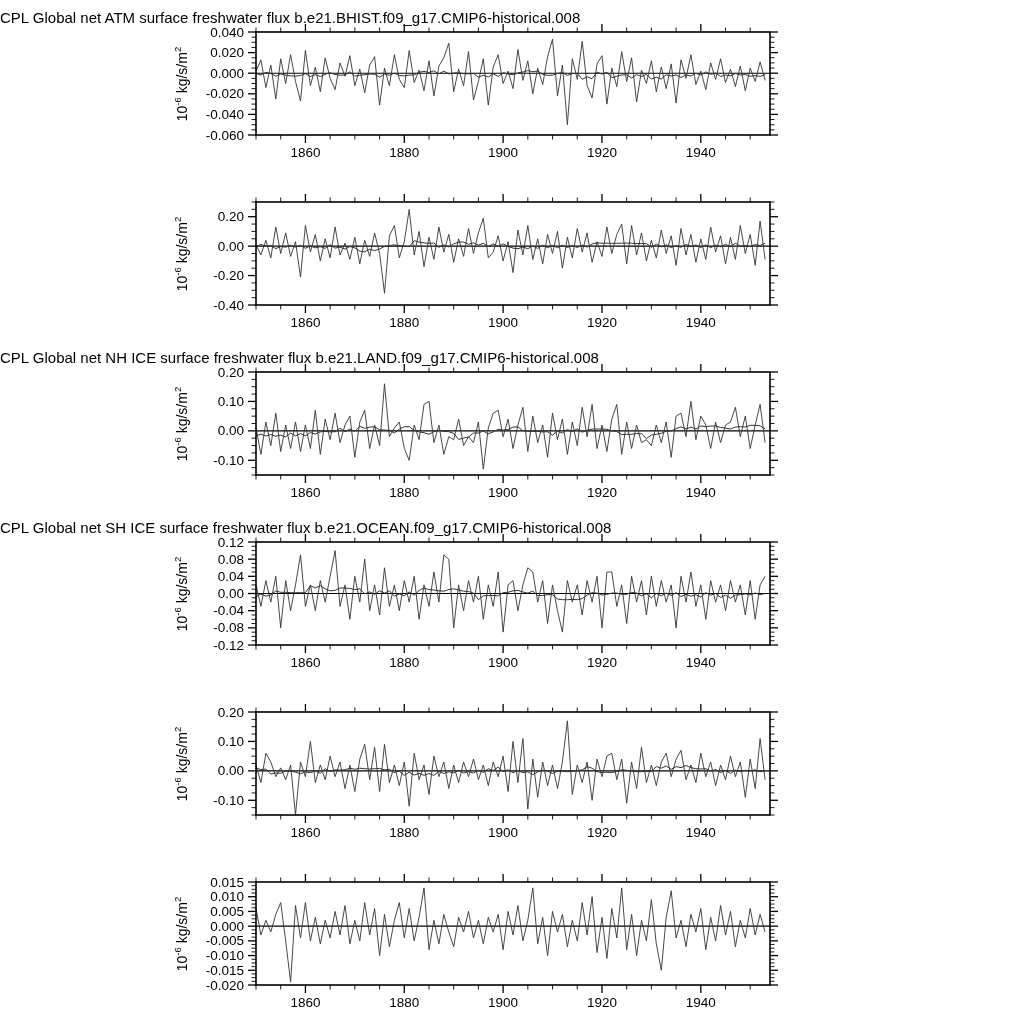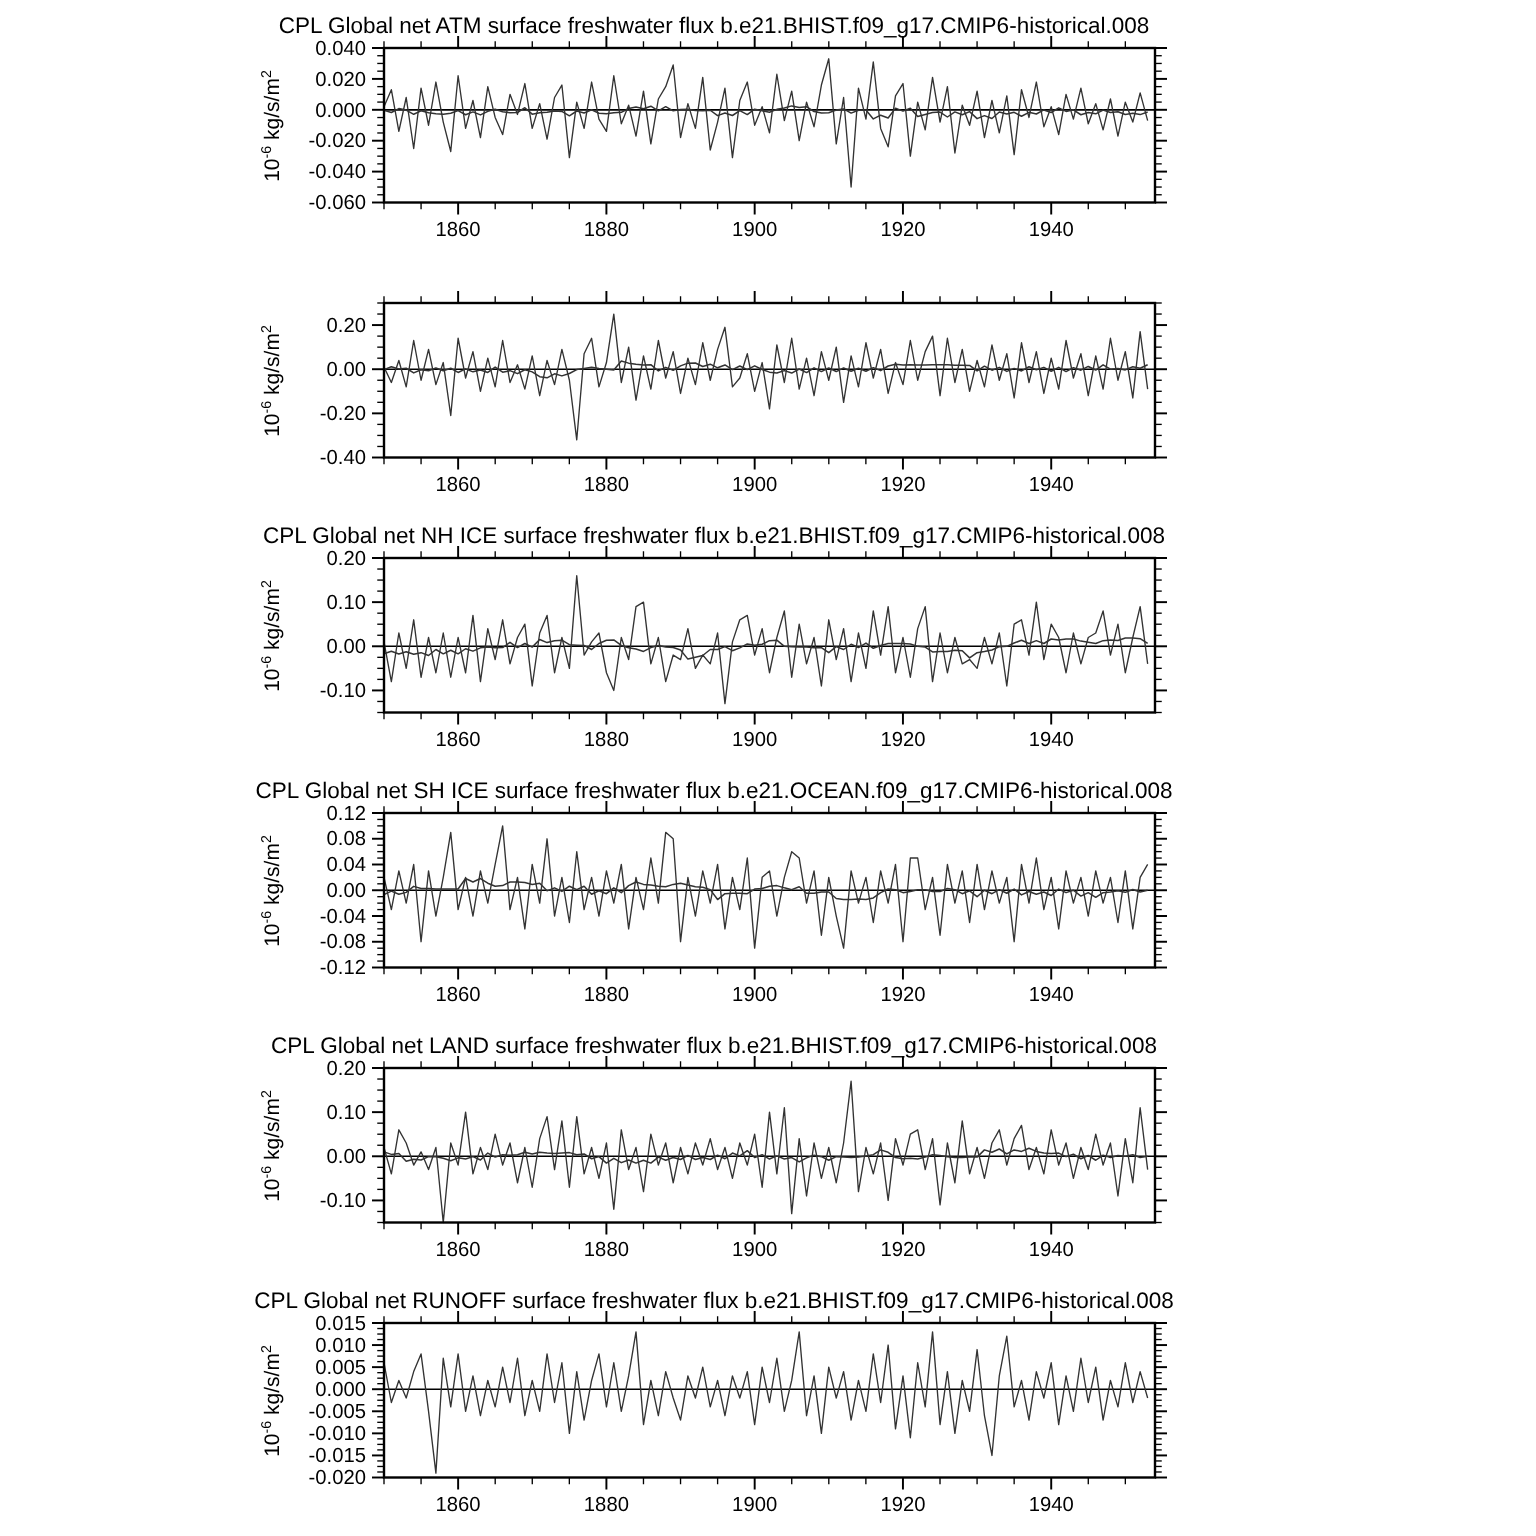--- a/index.html
+++ b/index.html
@@ -1,19 +1,19 @@
 <!DOCTYPE html>
 <html><head>
 <meta charset="utf-8">
 <style>
   html,body{margin:0;padding:0;background:#ffffff;}
   body{width:1024px;height:1024px;position:relative;overflow:hidden;
        font-family:"Liberation Sans",sans-serif;color:#000;}
   .panel{position:absolute;left:0;width:1024px;height:170px;}
-  .panel-title{position:absolute;top:9px;left:0;width:952px;text-align:center;
+  .panel-title{position:absolute;top:9px;left:0;width:952px;
                font-size:15px;letter-spacing:0;white-space:nowrap;}
   .y-unit{position:absolute;top:84px;left:181px;
           transform:translate(-50%,-50%) rotate(-90deg);
           font-size:14px;white-space:nowrap;}
   .y-unit sup{font-size:9.5px;}
   svg.plot{position:absolute;top:0;left:0;display:block;}
   svg text{font-family:"Liberation Sans",sans-serif;fill:#000;}
   svg .tick-label{font-size:13.5px;}
 </style>
 </head>
@@ -297,21 +297,21 @@
       <line x1="770" y1="90.85714285714286" x2="778" y2="90.85714285714286" stroke="#000" stroke-width="1.3"></line>
       <text x="244" y="95.35714285714286" text-anchor="end" class="tick-label">0.00</text>
       <line x1="256" y1="120.2857142857143" x2="248" y2="120.2857142857143" stroke="#000" stroke-width="1.3"></line>
       <line x1="770" y1="120.2857142857143" x2="778" y2="120.2857142857143" stroke="#000" stroke-width="1.3"></line>
       <text x="244" y="124.7857142857143" text-anchor="end" class="tick-label">-0.10</text>
       <line x1="256" y1="90.85714285714286" x2="770" y2="90.85714285714286" stroke="#000" stroke-width="1.1"></line>
       <polyline points="256.0,87.9 260.9,114.4 265.9,82.0 270.8,105.6 275.8,73.2 280.7,111.5 285.7,85.0 290.6,108.5 295.5,82.0 300.5,111.5 305.4,85.0 310.4,108.5 315.3,70.3 320.3,114.4 325.2,79.1 330.1,99.7 335.1,73.2 340.0,102.6 345.0,85.0 349.9,76.1 354.8,117.3 359.8,82.0 364.7,70.3 369.7,108.5 374.6,85.0 379.6,105.6 384.5,43.8 389.4,96.7 394.4,87.9 399.3,82.0 404.3,108.5 409.2,120.3 414.2,85.0 419.1,99.7 424.0,64.4 429.0,61.4 433.9,102.6 438.9,85.0 443.8,114.4 448.8,96.7 453.7,99.7 458.6,79.1 463.6,105.6 468.5,96.7 473.5,102.6 478.4,82.0 483.3,129.1 488.3,87.9 493.2,73.2 498.2,70.3 503.1,96.7 508.1,79.1 513.0,108.5 517.9,85.0 522.9,67.3 527.8,111.5 532.8,76.1 537.7,102.6 542.7,85.0 547.6,117.3 552.5,73.2 557.5,99.7 562.4,79.1 567.4,114.4 572.3,82.0 577.3,105.6 582.2,67.3 587.1,96.7 592.1,64.4 597.0,108.5 602.0,85.0 606.9,111.5 611.8,79.1 616.8,64.4 621.7,114.4 626.7,82.0 631.6,108.5 636.6,85.0 641.5,102.6 646.4,99.7 651.4,105.6 656.3,85.0 661.3,102.6 666.2,82.0 671.2,117.3 676.1,76.1 681.0,73.2 686.0,96.7 690.9,61.4 695.9,99.7 700.8,76.1 705.8,85.0 710.7,108.5 715.6,82.0 720.6,102.6 725.5,85.0 730.5,82.0 735.4,67.3 740.3,96.7 745.3,76.1 750.2,108.5 755.2,85.0 760.1,64.4 765.1,102.6" fill="none" stroke="#333" stroke-width="0.9" stroke-linejoin="round"></polyline>
       <polyline points="256.0,95.8 260.9,94.2 265.9,96.0 270.8,94.5 275.8,96.2 280.7,95.1 285.7,97.0 290.6,93.0 295.5,95.9 300.5,93.5 305.4,95.9 310.4,92.5 315.3,94.1 320.3,91.9 325.2,91.4 330.1,91.9 335.1,91.7 340.0,88.2 345.0,91.7 349.9,89.0 354.8,91.4 359.8,86.3 364.7,88.4 369.7,87.1 374.6,86.8 379.6,89.8 384.5,90.1 389.4,90.3 394.4,93.0 399.3,89.0 404.3,86.8 409.2,86.6 414.2,90.3 419.1,91.9 424.0,92.7 429.0,94.3 433.9,91.7 438.9,90.3 443.8,91.4 448.8,91.7 453.7,93.3 458.6,99.4 463.6,98.1 468.5,97.0 473.5,93.0 478.4,93.0 483.3,91.1 488.3,93.8 493.2,91.9 498.2,89.3 503.1,90.1 508.1,89.5 513.0,87.1 517.9,86.8 522.9,90.9 527.8,91.1 532.8,91.4 537.7,91.4 542.7,91.9 547.6,91.7 552.5,95.1 557.5,91.1 562.4,93.0 567.4,89.5 572.3,91.7 577.3,88.7 582.2,92.2 587.1,90.3 592.1,89.0 597.0,89.0 602.0,89.0 606.9,89.3 611.8,90.9 616.8,91.4 621.7,94.6 626.7,94.3 631.6,94.3 636.6,93.5 641.5,93.8 646.4,98.6 651.4,95.1 656.3,94.3 661.3,93.3 666.2,91.1 671.2,90.9 676.1,88.7 681.0,86.8 686.0,89.0 690.9,87.1 695.9,89.0 700.8,86.0 705.8,86.6 710.7,86.0 715.6,86.0 720.6,87.4 725.5,88.2 730.5,89.0 735.4,87.1 740.3,86.6 745.3,87.0 750.2,85.3 755.2,85.3 760.1,85.8 765.1,88.9" fill="none" stroke="#333" stroke-width="1" stroke-linejoin="round"></polyline>
       <rect x="256" y="32" width="514" height="103" fill="none" stroke="#000" stroke-width="1.6"></rect>
     </svg>
-  <div class="panel-title">CPL Global net NH ICE surface freshwater flux b.e21.BHIST.f09_g17.CMIP6-historical.008</div>
+  <div class="panel-title">CPL Global net NH ICE surface freshwater flux b.e21.LAND.f09_g17.CMIP6-historical.008</div>
   <div class="y-unit"><span>10</span><sup>-6</sup><span> kg/s/m</span><sup>2</sup></div>
 </section>
 
 <section class="panel" style="top:510px">
   <svg class="plot" width="1024" height="170" viewBox="0 0 1024 170">
       <line x1="256" y1="135" x2="256" y2="139.5" stroke="#000" stroke-width="0.9"></line>
       <line x1="256" y1="32" x2="256" y2="27.5" stroke="#000" stroke-width="0.9"></line>
       <line x1="280.71153846153845" y1="135" x2="280.71153846153845" y2="139.5" stroke="#000" stroke-width="0.9"></line>
       <line x1="280.71153846153845" y1="32" x2="280.71153846153845" y2="27.5" stroke="#000" stroke-width="0.9"></line>
       <line x1="330.13461538461536" y1="135" x2="330.13461538461536" y2="139.5" stroke="#000" stroke-width="0.9"></line>
@@ -504,21 +504,20 @@
       <line x1="770" y1="90.85714285714286" x2="778" y2="90.85714285714286" stroke="#000" stroke-width="1.3"></line>
       <text x="244" y="95.35714285714286" text-anchor="end" class="tick-label">0.00</text>
       <line x1="256" y1="120.2857142857143" x2="248" y2="120.2857142857143" stroke="#000" stroke-width="1.3"></line>
       <line x1="770" y1="120.2857142857143" x2="778" y2="120.2857142857143" stroke="#000" stroke-width="1.3"></line>
       <text x="244" y="124.7857142857143" text-anchor="end" class="tick-label">-0.10</text>
       <line x1="256" y1="90.85714285714286" x2="770" y2="90.85714285714286" stroke="#000" stroke-width="1.1"></line>
       <polyline points="256.0,85.0 260.9,102.6 265.9,73.2 270.8,82.0 275.8,96.7 280.7,87.9 285.7,99.7 290.6,85.0 295.5,135.0 300.5,82.0 305.4,96.7 310.4,61.4 315.3,102.6 320.3,85.0 325.2,99.7 330.1,76.1 335.1,96.7 340.0,82.0 345.0,108.5 349.9,85.0 354.8,111.5 359.8,79.1 364.7,64.4 369.7,99.7 374.6,67.3 379.6,111.5 384.5,64.4 389.4,102.6 394.4,85.0 399.3,105.6 404.3,82.0 409.2,126.2 414.2,73.2 419.1,99.7 424.0,85.0 429.0,114.4 433.9,76.1 438.9,96.7 443.8,82.0 448.8,108.5 453.7,85.0 458.6,102.6 463.6,82.0 468.5,96.7 473.5,79.1 478.4,99.7 483.3,85.0 488.3,105.6 493.2,82.0 498.2,96.7 503.1,76.1 508.1,111.5 513.0,61.4 517.9,102.6 522.9,58.5 527.8,129.1 532.8,79.1 537.7,117.3 542.7,82.0 547.6,105.6 552.5,85.0 557.5,108.5 562.4,82.0 567.4,40.8 572.3,114.4 577.3,85.0 582.2,102.6 587.1,82.0 592.1,120.3 597.0,79.1 602.0,96.7 606.9,76.1 611.8,73.2 616.8,99.7 621.7,79.1 626.7,123.2 631.6,82.0 636.6,108.5 641.5,67.3 646.4,102.6 651.4,85.0 656.3,105.6 661.3,82.0 666.2,73.2 671.2,96.7 676.1,79.1 681.0,70.3 686.0,99.7 690.9,85.0 695.9,102.6 700.8,73.2 705.8,96.7 710.7,82.0 715.6,105.6 720.6,85.0 725.5,99.7 730.5,76.1 735.4,96.7 740.3,82.0 745.3,117.3 750.2,79.1 755.2,108.5 760.1,58.5 765.1,99.7" fill="none" stroke="#333" stroke-width="0.9" stroke-linejoin="round"></polyline>
       <polyline points="256.0,87.9 260.9,89.6 265.9,89.0 270.8,94.1 275.8,92.9 280.7,93.3 285.7,91.1 290.6,91.1 295.5,92.2 300.5,93.8 305.4,91.9 310.4,92.7 315.3,91.1 320.3,93.3 325.2,88.7 330.1,91.4 335.1,89.8 340.0,90.1 345.0,89.8 349.9,88.2 354.8,89.3 359.8,88.2 364.7,88.7 369.7,89.0 374.6,88.7 379.6,88.4 384.5,89.8 389.4,89.3 394.4,92.5 399.3,91.1 404.3,95.4 409.2,92.2 414.2,95.1 419.1,93.3 424.0,95.4 429.0,93.5 433.9,95.4 438.9,91.4 443.8,93.5 448.8,91.7 453.7,93.0 458.6,90.3 463.6,93.0 468.5,91.7 473.5,93.0 478.4,90.1 483.3,92.5 488.3,88.7 493.2,90.6 498.2,87.1 503.1,91.7 508.1,89.8 513.0,92.7 517.9,90.6 522.9,92.7 527.8,91.7 532.8,94.6 537.7,91.9 542.7,90.1 547.6,91.1 552.5,93.5 557.5,91.1 562.4,91.4 567.4,91.7 572.3,91.4 577.3,90.6 582.2,89.8 587.1,86.6 592.1,88.2 597.0,91.7 602.0,92.5 606.9,92.2 611.8,92.7 616.8,91.4 621.7,89.8 626.7,90.3 631.6,91.1 636.6,91.7 641.5,91.7 646.4,91.4 651.4,91.4 656.3,86.6 661.3,88.2 666.2,86.0 671.2,89.3 676.1,86.6 681.0,87.6 686.0,85.5 690.9,87.6 695.9,88.7 700.8,89.0 705.8,88.7 710.7,91.1 715.6,89.5 720.6,92.5 725.5,90.3 730.5,93.5 735.4,90.1 740.3,91.7 745.3,90.3 750.2,90.9 755.2,89.8 760.1,91.7 765.1,90.9" fill="none" stroke="#333" stroke-width="1" stroke-linejoin="round"></polyline>
       <rect x="256" y="32" width="514" height="103" fill="none" stroke="#000" stroke-width="1.6"></rect>
     </svg>
-  <div class="panel-title">CPL Global net LAND surface freshwater flux b.e21.BHIST.f09_g17.CMIP6-historical.008</div>
   <div class="y-unit"><span>10</span><sup>-6</sup><span> kg/s/m</span><sup>2</sup></div>
 </section>
 
 <section class="panel" style="top:850px">
   <svg class="plot" width="1024" height="170" viewBox="0 0 1024 170">
       <line x1="256" y1="135" x2="256" y2="139.5" stroke="#000" stroke-width="0.9"></line>
       <line x1="256" y1="32" x2="256" y2="27.5" stroke="#000" stroke-width="0.9"></line>
       <line x1="280.71153846153845" y1="135" x2="280.71153846153845" y2="139.5" stroke="#000" stroke-width="0.9"></line>
       <line x1="280.71153846153845" y1="32" x2="280.71153846153845" y2="27.5" stroke="#000" stroke-width="0.9"></line>
       <line x1="330.13461538461536" y1="135" x2="330.13461538461536" y2="139.5" stroke="#000" stroke-width="0.9"></line>
@@ -627,15 +626,14 @@
       <line x1="256" y1="120.28571428571426" x2="248" y2="120.28571428571426" stroke="#000" stroke-width="1.3"></line>
       <line x1="770" y1="120.28571428571426" x2="778" y2="120.28571428571426" stroke="#000" stroke-width="1.3"></line>
       <text x="244" y="124.78571428571426" text-anchor="end" class="tick-label">-0.015</text>
       <line x1="256" y1="135" x2="248" y2="135" stroke="#000" stroke-width="1.3"></line>
       <line x1="770" y1="135" x2="778" y2="135" stroke="#000" stroke-width="1.3"></line>
       <text x="244" y="139.5" text-anchor="end" class="tick-label">-0.020</text>
       <line x1="256" y1="76.14285714285714" x2="770" y2="76.14285714285714" stroke="#000" stroke-width="1.1"></line>
       <polyline points="256.0,58.5 260.9,85.0 265.9,70.3 270.8,82.0 275.8,64.4 280.7,52.6 285.7,90.9 290.6,132.1 295.5,55.5 300.5,87.9 305.4,52.6 310.4,90.9 315.3,67.3 320.3,93.8 325.2,70.3 330.1,87.9 335.1,61.4 340.0,85.0 345.0,55.5 349.9,93.8 354.8,70.3 359.8,90.9 364.7,52.6 369.7,85.0 374.6,58.5 379.6,105.6 384.5,64.4 389.4,96.7 394.4,70.3 399.3,52.6 404.3,87.9 409.2,58.5 414.2,90.9 419.1,67.3 424.0,37.9 429.0,99.7 433.9,70.3 438.9,93.8 443.8,64.4 448.8,82.0 453.7,96.7 458.6,67.3 463.6,82.0 468.5,61.4 473.5,87.9 478.4,70.3 483.3,93.8 488.3,67.3 493.2,82.0 498.2,64.4 503.1,99.7 508.1,61.4 513.0,85.0 517.9,55.5 522.9,90.9 527.8,70.3 532.8,37.9 537.7,93.8 542.7,67.3 547.6,105.6 552.5,61.4 557.5,82.0 562.4,64.4 567.4,96.7 572.3,70.3 577.3,90.9 582.2,52.6 587.1,85.0 592.1,46.7 597.0,102.6 602.0,67.3 606.9,108.5 611.8,58.5 616.8,87.9 621.7,37.9 626.7,99.7 631.6,64.4 636.6,105.6 641.5,70.3 646.4,90.9 651.4,49.7 656.3,93.8 661.3,120.3 666.2,67.3 671.2,40.8 676.1,87.9 681.0,70.3 686.0,96.7 690.9,64.4 695.9,82.0 700.8,58.5 705.8,99.7 710.7,67.3 715.6,90.9 720.6,55.5 725.5,85.0 730.5,61.4 735.4,96.7 740.3,70.3 745.3,87.9 750.2,58.5 755.2,85.0 760.1,64.4 765.1,82.0" fill="none" stroke="#333" stroke-width="0.9" stroke-linejoin="round"></polyline>
       <rect x="256" y="32" width="514" height="103" fill="none" stroke="#000" stroke-width="1.6"></rect>
     </svg>
-  <div class="panel-title">CPL Global net RUNOFF surface freshwater flux b.e21.BHIST.f09_g17.CMIP6-historical.008</div>
   <div class="y-unit"><span>10</span><sup>-6</sup><span> kg/s/m</span><sup>2</sup></div>
 </section>
 
 </body></html>

